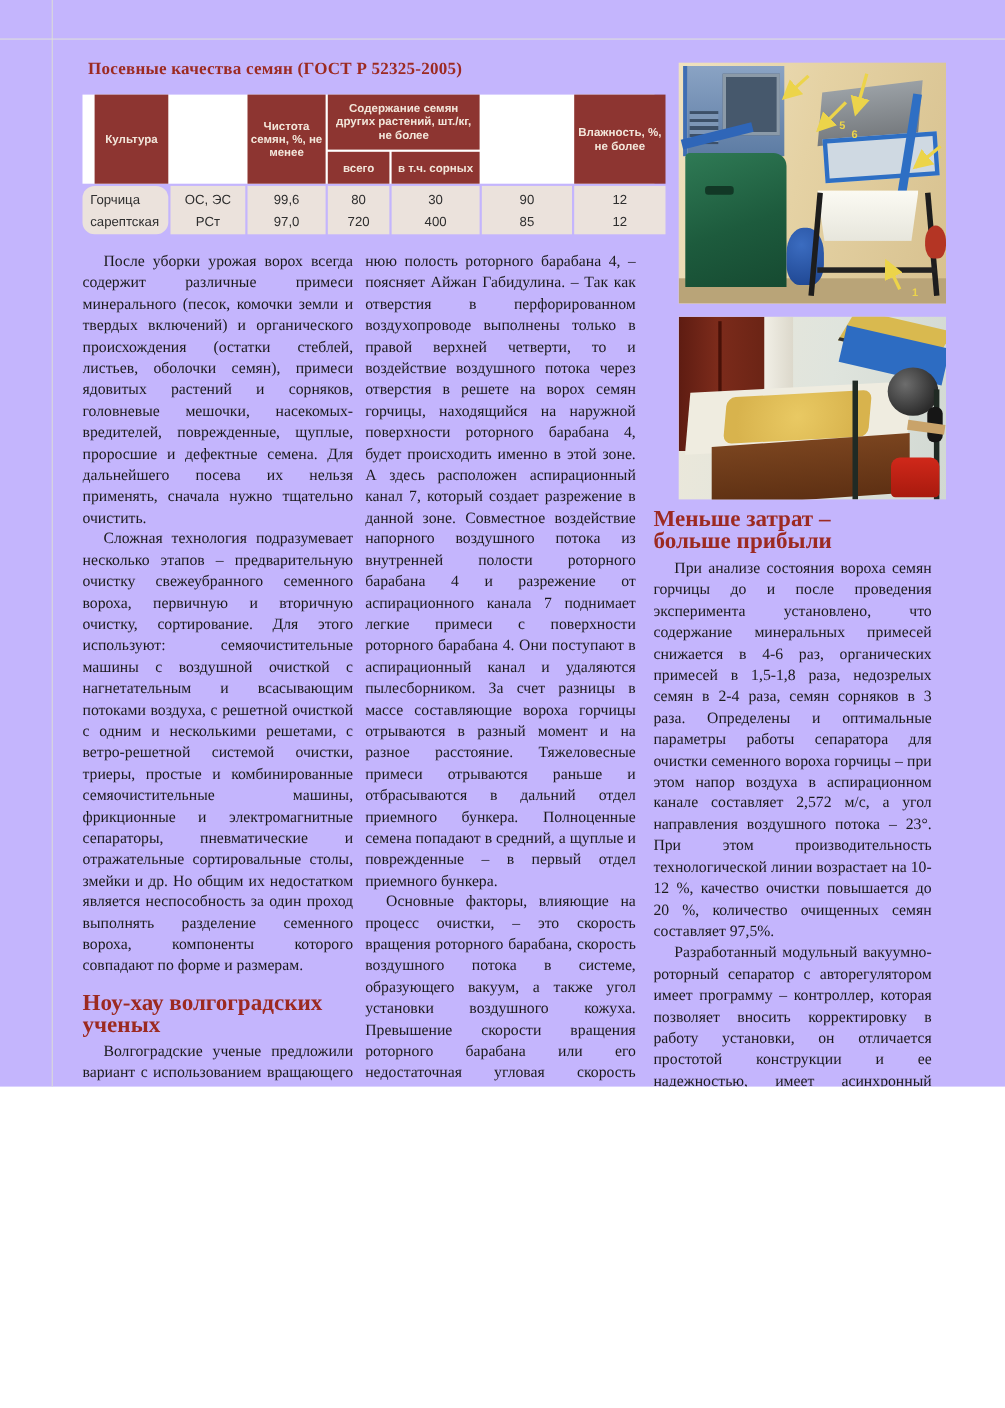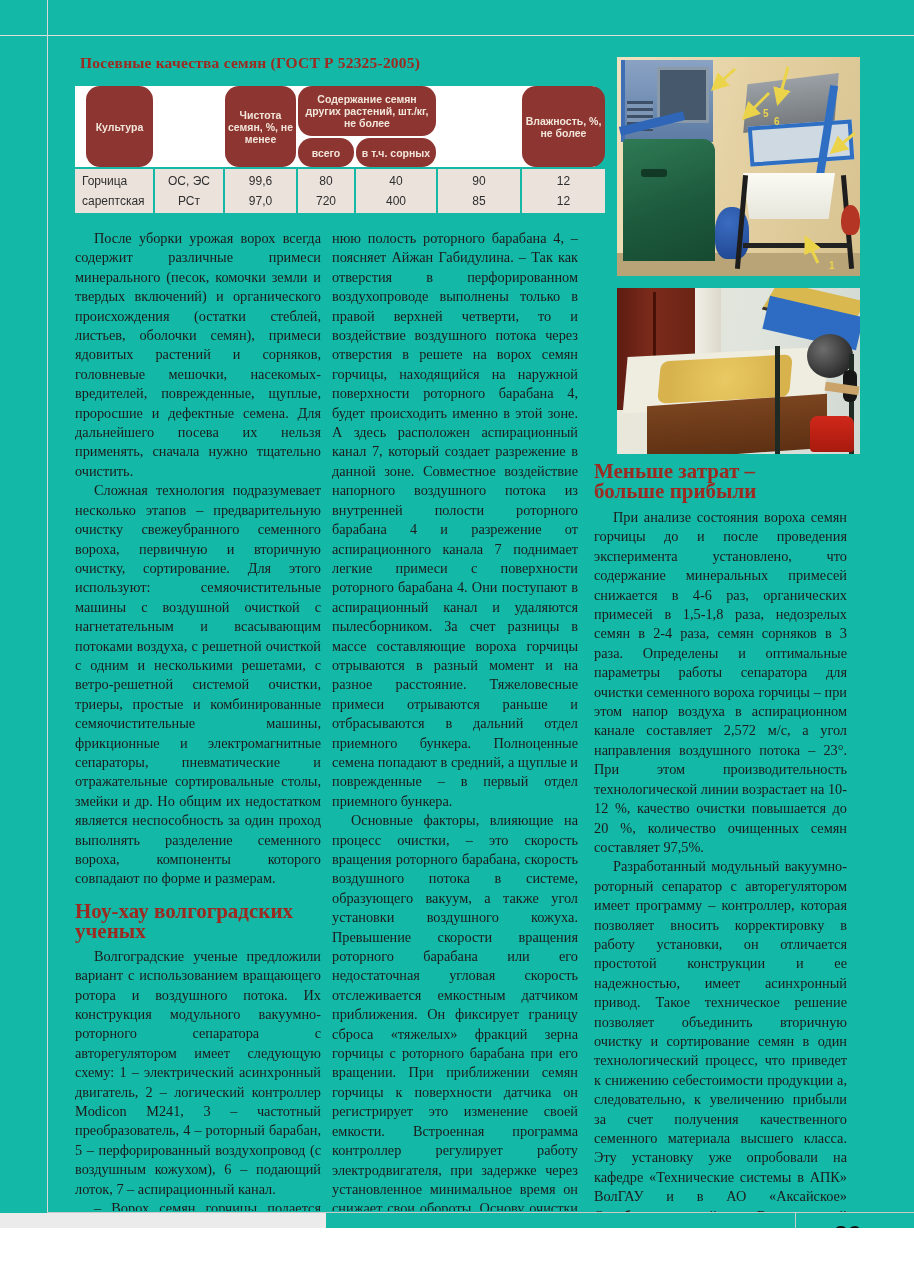--- a/index.html
+++ b/index.html
@@ -1,43 +1,43 @@
 <!DOCTYPE html>
 <html lang="ru"><head>
 <meta charset="utf-8">
 <style>
   html,body{margin:0;padding:0;background:#fff;}
-  .page{position:relative;width:914px;height:1228px;background:#14b8a6;overflow:hidden;
+  .page{position:relative;width:914px;height:988px;background:#c4b5fd;overflow:hidden;
         font-family:"Liberation Serif",serif;}
   
   .trim-v{position:absolute;left:47px;top:0;width:1px;height:1213px;background:#d9d9d9;}
   .trim-h{position:absolute;left:0;top:35px;width:914px;height:1px;background:#dedede;}
 
   
   .table-title{position:absolute;left:80px;top:54px;width:520px;margin:0;
     font-size:15.5px;font-weight:bold;color:#9c2a21;letter-spacing:.2px;}
 
   
   .seed-table{position:absolute;left:75px;top:86px;width:520px;font-family:"Liberation Sans",sans-serif;}
   .t-head{display:grid;grid-template-columns:78px 68px 71px 56px 80px 82px 83px;
     grid-template-rows:50px 29px;gap:2px;background:#fff;}
   .t-head .hc{background:#8d3531;color:#f2e6da;font-size:10.5px;font-weight:bold;line-height:12px;
-    display:flex;align-items:center;justify-content:center;text-align:center;padding:8px 3px;border-radius:14px;}
+    display:flex;align-items:center;justify-content:center;text-align:center;padding:8px 3px;}
   .hc.c1{grid-column:1;grid-row:1/3;margin-left:11px;}
   .hc.c2{grid-column:2;grid-row:1/3;}
   .hc.c3{grid-column:3;grid-row:1/3;}
   .hc.cg{grid-column:4/6;grid-row:1;}
   .hc.c4{grid-column:4;grid-row:2;}
   .hc.c5{grid-column:5;grid-row:2;text-align:right;}
   .hc.c6{grid-column:6;grid-row:1/3;}
   .hc.c7{grid-column:7;grid-row:1/3;}
   .t-body{margin-top:2px;display:grid;grid-template-columns:78px 68px 71px 56px 80px 82px 83px;gap:0 2px;}
   .t-body .bc{background:#ebe2dc;color:#2e2e2e;font-size:12px;line-height:20px;height:44px;
     display:flex;flex-direction:column;align-items:center;justify-content:center;white-space:pre-line;text-align:center;}
-  .t-body .bc.left{align-items:flex-start;padding-left:7px;text-align:left;}
+  .t-body .bc.left{align-items:flex-start;padding-left:7px;text-align:left;border-radius:11px;}
 
   
   .col{position:absolute;width:246px;font-size:14.3px;line-height:19.4px;color:#1b1b1b;
     text-align:justify;overflow:hidden;}
   .col p{margin:0;text-indent:19px;}
   .col p.cont{text-indent:0;}
   .col1{left:75px;top:229px;height:982px;}
   .col2{left:332px;top:229px;height:982px;}
   .col3{left:594px;top:461px;width:253px;height:752px;}
   h2.sec{margin:12px 0 6px;font-size:21px;line-height:20px;font-weight:bold;color:#9c2a21;
@@ -131,21 +131,21 @@
       </div>
       <div class="bc">
         <span>99,6</span>
         <span>97,0</span>
       </div>
       <div class="bc">
         <span>80</span>
         <span>720</span>
       </div>
       <div class="bc">
-        <span>40</span>
+        <span>30</span>
         <span>400</span>
       </div>
       <div class="bc">
         <span>90</span>
         <span>85</span>
       </div>
       <div class="bc">
         <span>12</span>
         <span>12</span>
       </div>

